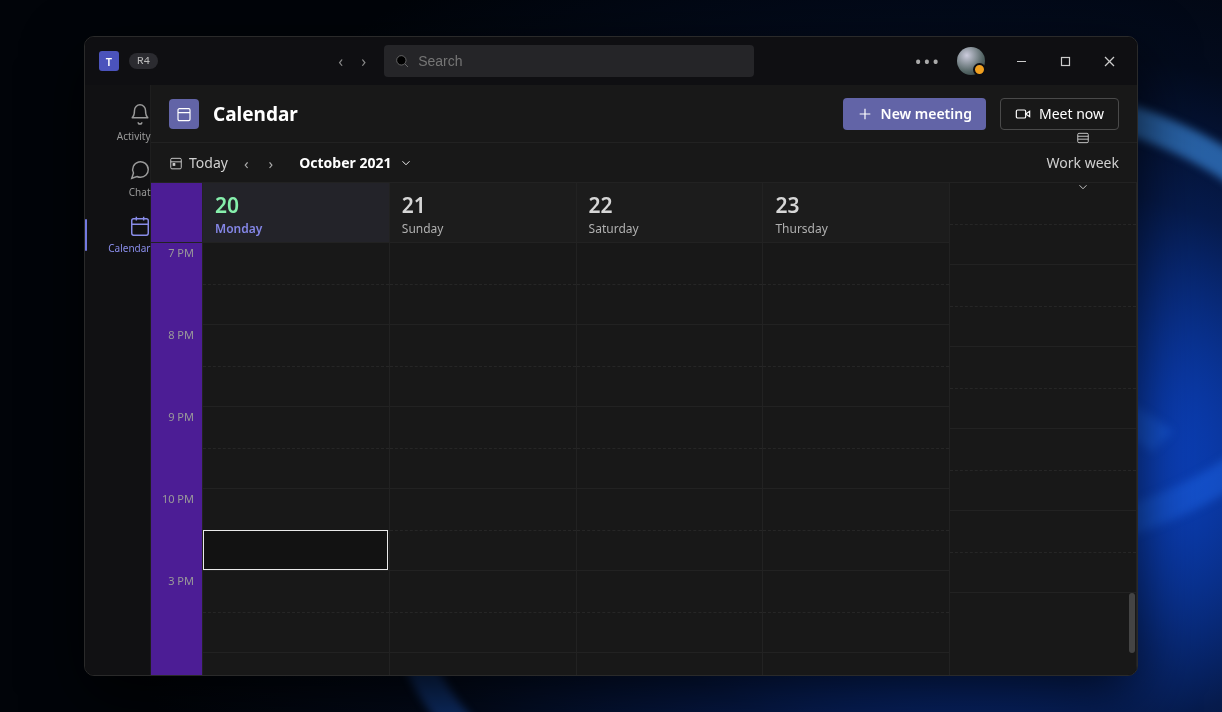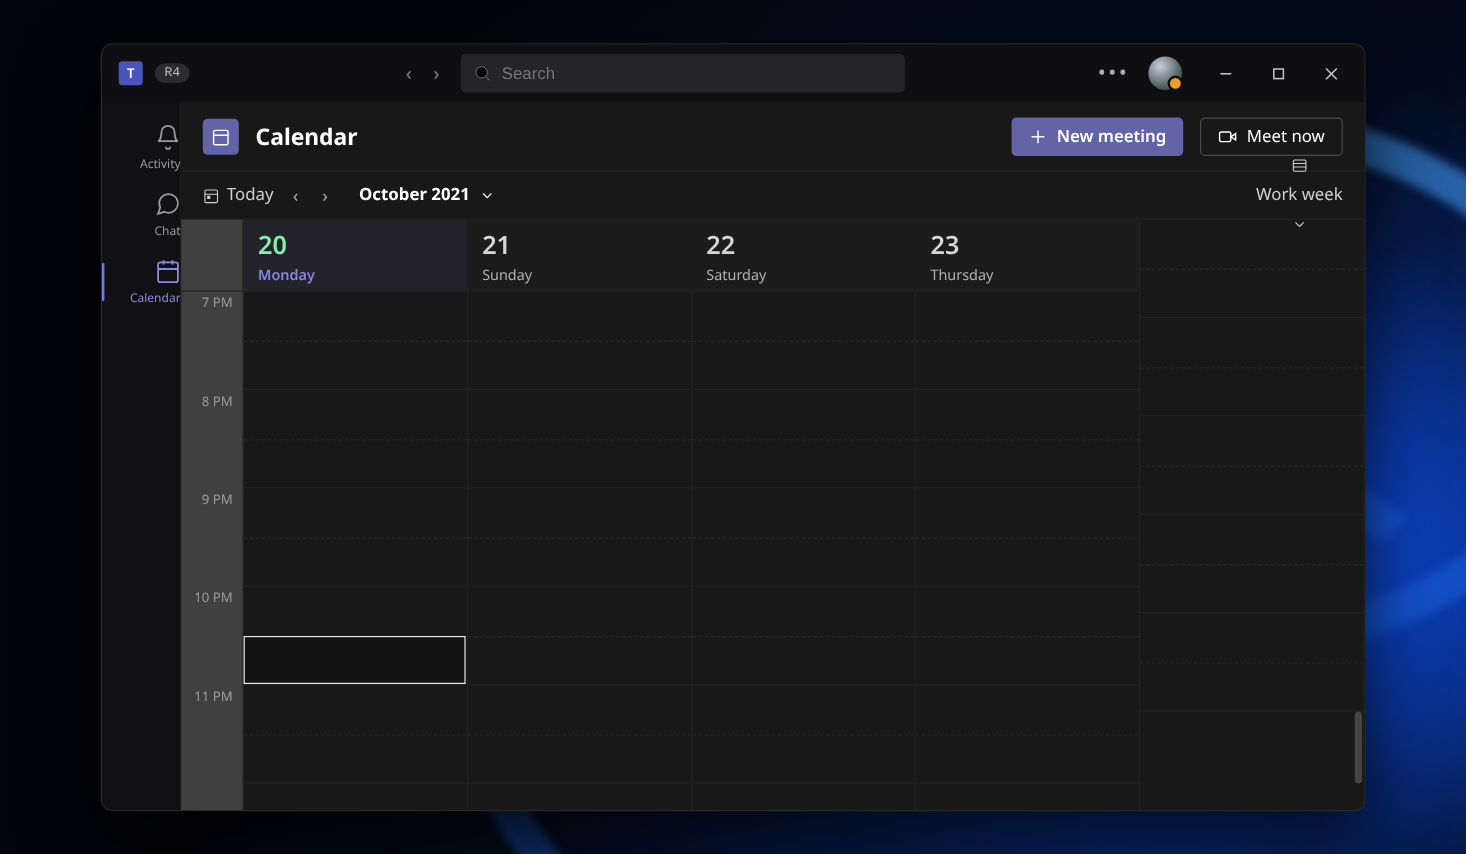--- a/index.html
+++ b/index.html
@@ -65,21 +65,21 @@
 
   .toolbar { height:40px; display:flex; align-items:center; padding:0 18px; border-bottom:1px solid #222; gap:12px; color:#d0d0d0; font-size:14px;justify-content:center;}
   .toolbar svg{width:14px;height:14px;stroke:currentColor;fill:none;stroke-width:1.6;}
   .tb-today { display:flex; align-items:center; gap:6px; cursor:pointer; }
   .tb-arrow { cursor:pointer; color:#aaa; padding:0 4px; font-size:15px;}
   .tb-month { font-weight:700; color:#fff; margin-left:10px; display:flex; align-items:center; gap:8px; cursor:pointer;}
   .tb-spacer{flex:1;}
   .tb-view { display:flex; align-items:center; gap:8px; cursor:pointer;flex-direction:column;}
 
   .grid-wrap{ flex:1; display:flex; min-height:0;}
-  .timecol { width:52px; background:#404040; border-right:1px solid #222;}
+  .timecol { width:52px; background:#4c1d95; border-right:1px solid #222;}
   .dayhdr-blank{height:60px; border-bottom:1px solid #222;}
   .hourlabel{ height:82px; color:#9a9a9a; font-size:11px; text-align:right; padding:2px 8px 0 0;}
   .days { flex:1; display:grid; grid-template-columns: repeat(5,1fr); min-width:0; position:relative;}
   .daycol { border-right:1px solid #222;}
   .daycol:last-child{border-right:none;}
   .dayhdr { height:60px; border-bottom:1px solid #222; padding:8px 12px 0; background:#1c1c1c;}
   .dayhdr .num{ font-size:21px; font-weight:600; color:#d6d6d6;}
   .dayhdr .name{ font-size:12px; color:#b0b0b0; margin-top:1px;}
   .daycol.today .dayhdr{ background:#232329;}
   .daycol.today .num{ color:#86efac;}
@@ -213,21 +213,21 @@
         </div>
       </div>
 
       <div class="grid-wrap">
         <div class="timecol">
           <div class="dayhdr-blank"></div>
           <div class="hourlabel">7 PM</div>
           <div class="hourlabel">8 PM</div>
           <div class="hourlabel">9 PM</div>
           <div class="hourlabel">10 PM</div>
-          <div class="hourlabel">11 PM</div>
+          <div class="hourlabel">3 PM</div>
         </div>
         <div class="days">
 
           <div class="daycol today">
             <div class="dayhdr">
               <div class="num">20</div>
               <div class="name">Monday</div>
             </div>
             <div class="slot"></div>
             <div class="slot"></div>

